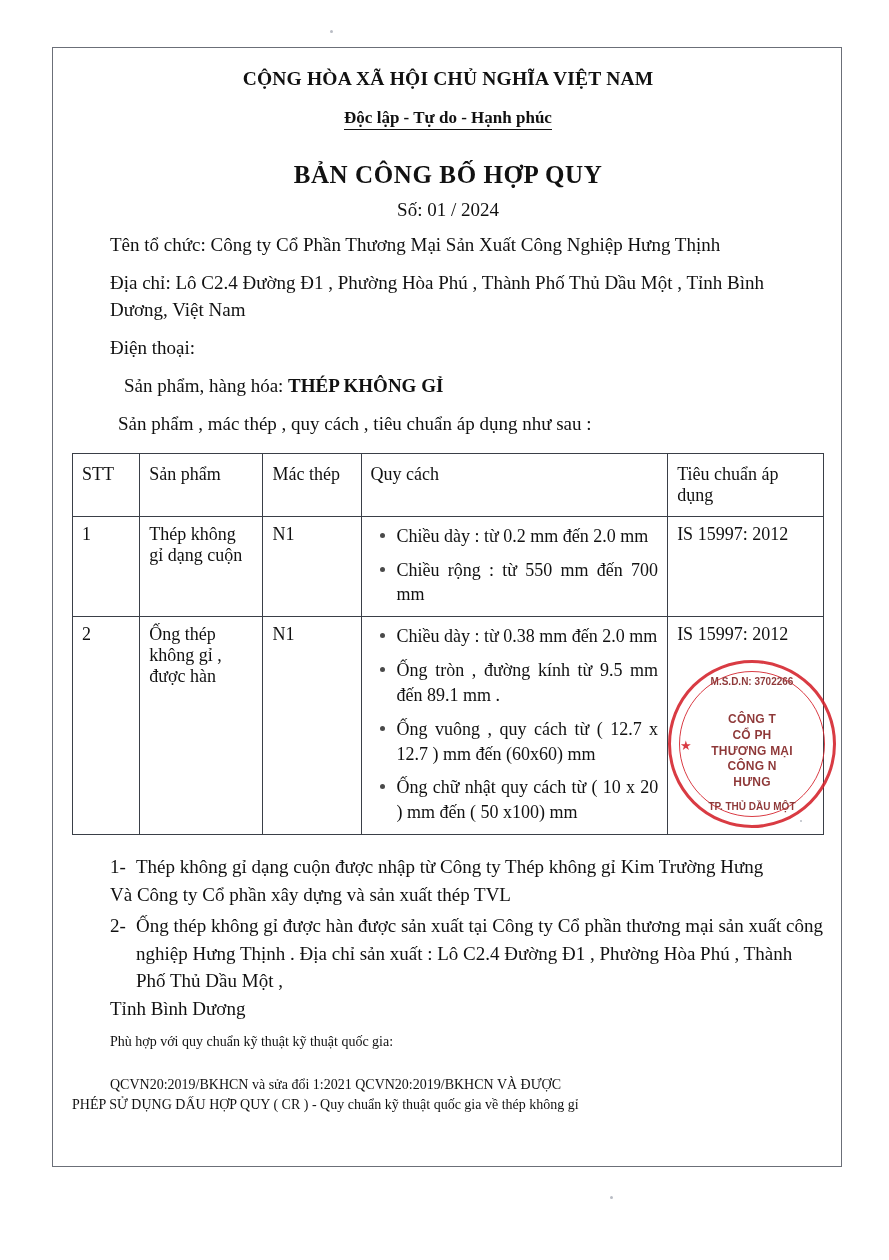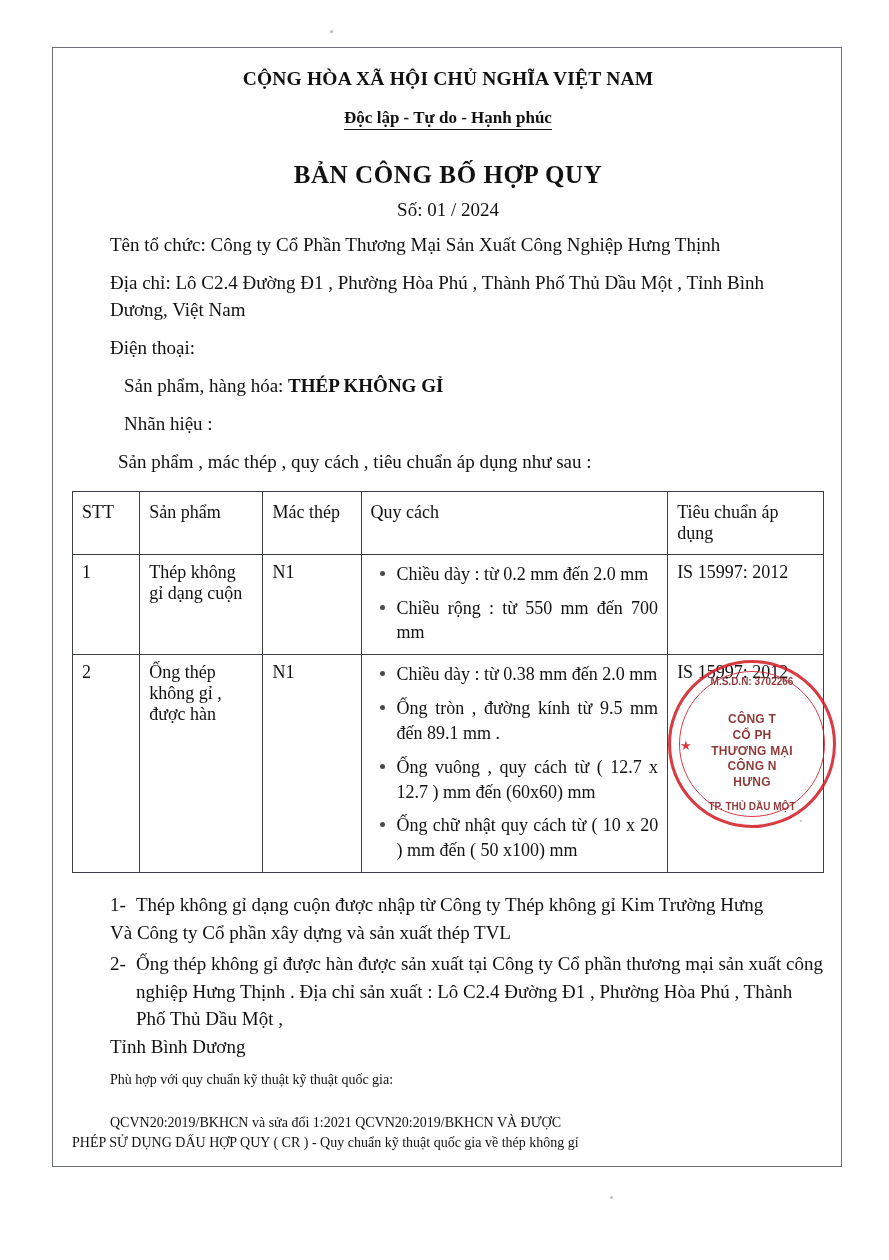--- a/index.html
+++ b/index.html
@@ -249,21 +249,20 @@
       <div class="doc-no">Số: 01 / 2024</div>
     </div>
 
     <div class="para indent">Tên tổ chức: Công ty Cổ Phần Thương Mại Sản Xuất Công Nghiệp Hưng Thịnh</div>
     <div class="para indent">Địa chỉ: Lô C2.4 Đường Đ1 , Phường Hòa Phú , Thành Phố Thủ Dầu Một , Tỉnh Bình Dương, Việt Nam</div>
     <div class="para indent">Điện thoại:</div>
     <div class="para indent2">
       <span>Sản phẩm, hàng hóa:</span>
       <span class="b">THÉP KHÔNG GỈ</span>
     </div>
-    <div class="para indent2">Nhãn hiệu :</div>
     <div class="para indent3">Sản phẩm , mác thép , quy cách , tiêu chuẩn áp dụng như sau :</div>
 
     <table class="specs">
       <thead>
         <tr>
           <th class="col-stt">STT</th>
           <th class="col-sp">Sản phẩm</th>
           <th class="col-mac">Mác thép</th>
           <th class="col-qc">Quy cách</th>
           <th class="col-tc">Tiêu chuẩn áp dụng</th>

